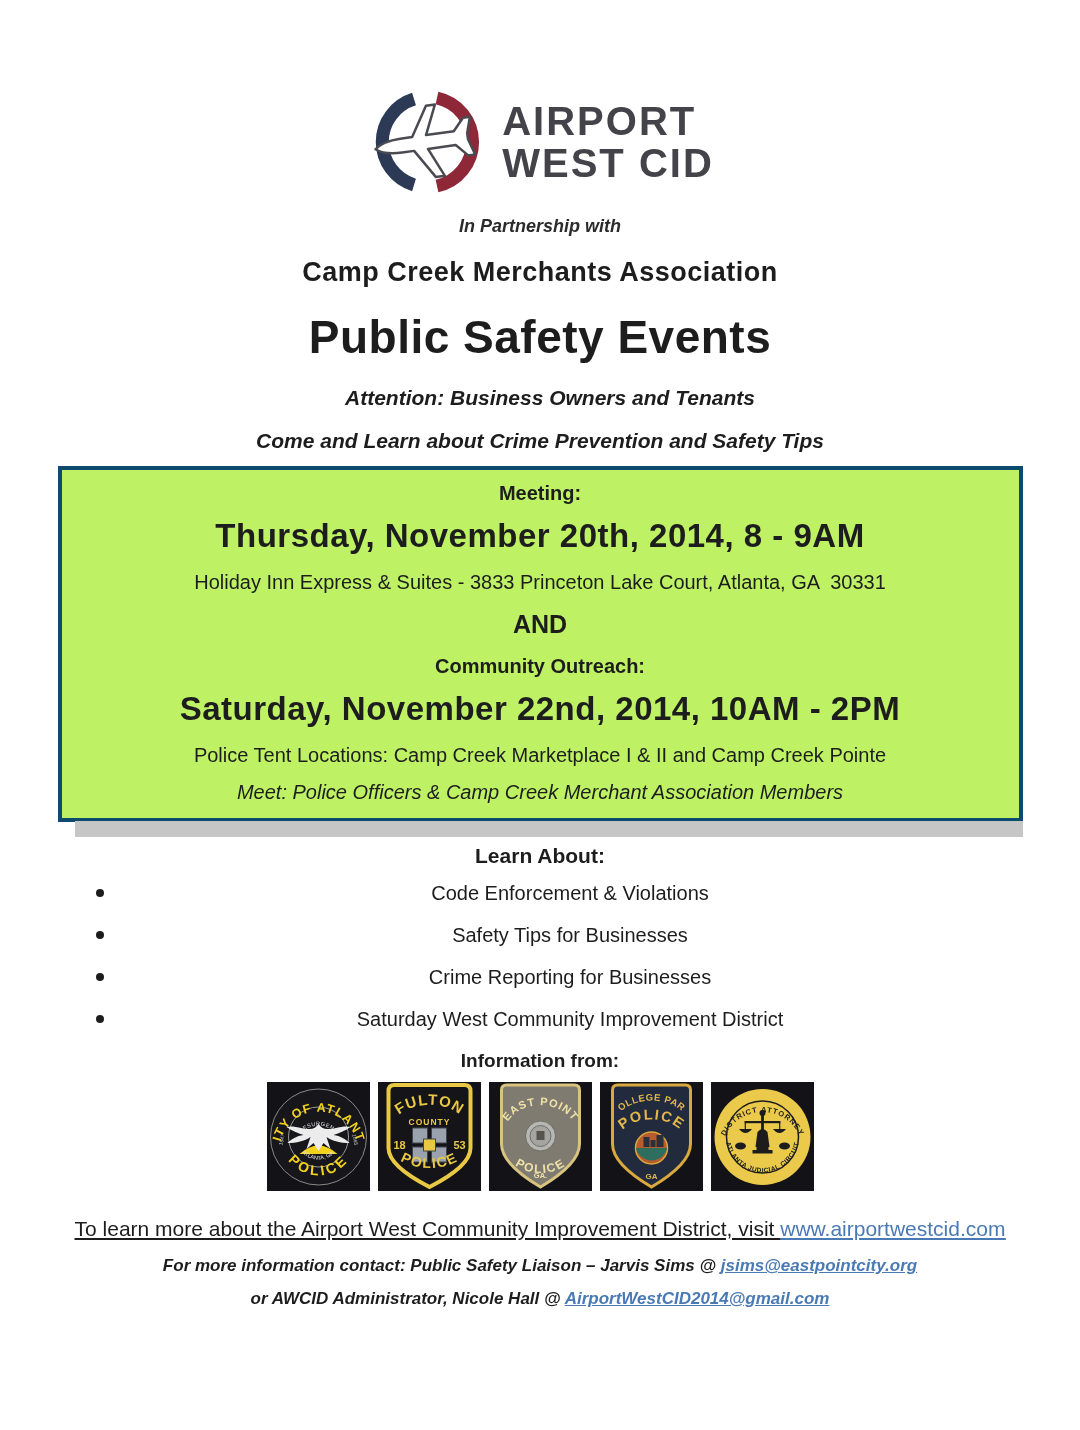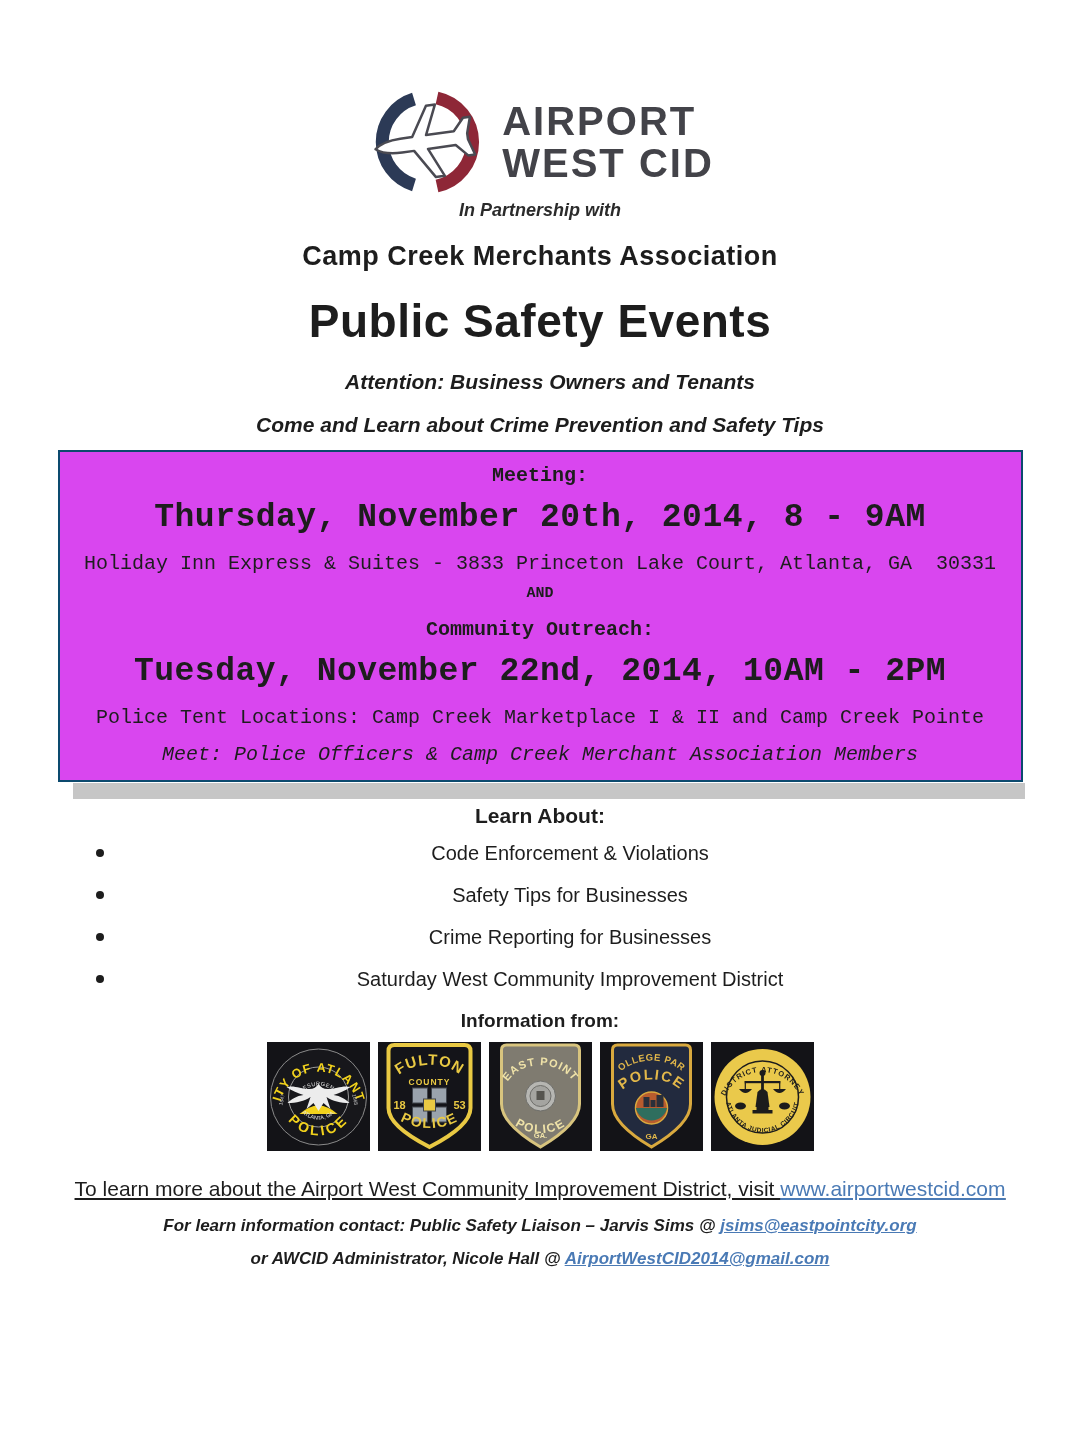--- a/index.html
+++ b/index.html
@@ -8,40 +8,40 @@
     position:relative; width:1080px; height:1430px; margin:0 auto;
     background:#ffffff; color:#1d1d1d; overflow:hidden;
   }
   .center { text-align:center; }
 
   
   .logo-row { margin-top:84px; display:flex; justify-content:center; align-items:center; gap:14px; height:116px; }
   .logo-icon { width:122px; height:116px; flex:0 0 auto; }
   .logo-text { font-size:40px; line-height:42px; letter-spacing:2px; color:#434349; font-weight:bold; text-align:left; }
 
-  .partnership { font-size:18px; font-style:italic; font-weight:bold; color:#2b2b2b; }
+  .partnership { margin-top:16px; font-size:18px; font-style:italic; font-weight:bold; color:#2b2b2b; }
   .association { margin-top:20px; font-size:27px; font-weight:bold; letter-spacing:.5px; }
   .main-title  { margin-top:22px; font-size:46px; font-weight:bold; letter-spacing:.5px; }
   .sub-italic  { margin-top:22px; font-size:21px; font-weight:bold; font-style:italic;margin-left:20px; }
   .sub-italic2 { margin-top:19px; font-size:21px; font-weight:bold; font-style:italic; }
 
   
   .event-box {
     position:relative; width:965px; margin:13px auto 0;
-    background:#d946ef; border:2px solid #0c4a6e;
-    padding:12px 10px 14px; text-align:center; z-index:1;font-family:Liberation Mono, monospace;
+    background:#bef264; border:4px solid #0c4a6e;
+    padding:12px 10px 14px; text-align:center; z-index:1;
   }
   .event-box::after {
     content:""; position:absolute; left:13px; right:-4px; bottom:-19px; height:16px;
     background:#c6c6c6; z-index:-1;
   }
   .eb-label  { font-size:20px; font-weight:bold; }
   .eb-date   { margin-top:12px; font-size:33px; font-weight:bold; letter-spacing:.5px; }
   .eb-loc    { margin-top:16px; font-size:20px; white-space:pre-wrap; }
-  .eb-and    { margin-top:10px; font-size:15px; font-weight:bold; }
+  .eb-and    { margin-top:16px; font-size:25px; font-weight:bold; }
   .eb-label2 { margin-top:16px; font-size:20px; font-weight:bold;text-align:center; }
   .eb-meet   { margin-top:14px; font-size:20px; font-style:italic; }
 
   
   .learn-heading { margin-top:22px; font-size:21px; font-weight:bold; }
   .bullet-list { margin-top:4px; padding-left:60px; }
   .bullet-item { position:relative; height:42px; display:flex; align-items:center; justify-content:center; font-size:20px; }
   .bullet-dot { position:absolute; left:36px; top:50%; transform:translateY(-50%);
     width:8px; height:8px; border-radius:50%; background:#1d1d1d; }
   .info-from { margin-top:10px; font-size:19px; font-weight:bold; }
@@ -81,21 +81,21 @@
   <div class="main-title center">Public Safety Events</div>
   <div class="sub-italic center">Attention: Business Owners and Tenants</div>
   <div class="sub-italic2 center">Come and Learn about Crime Prevention and Safety Tips</div>
 
   <div class="event-box">
     <div class="eb-label">Meeting:</div>
     <div class="eb-date">Thursday, November 20th, 2014, 8 - 9AM</div>
     <div class="eb-loc">Holiday Inn Express &amp; Suites - 3833 Princeton Lake Court, Atlanta, GA  30331</div>
     <div class="eb-and">AND</div>
     <div class="eb-label2">Community Outreach:</div>
-    <div class="eb-date">Tuesday, November 22nd, 2014, 10AM - 2PM</div>
+    <div class="eb-date">Saturday, November 22nd, 2014, 10AM - 2PM</div>
     <div class="eb-loc">Police Tent Locations: Camp Creek Marketplace I &amp; II and Camp Creek Pointe</div>
     <div class="eb-meet">Meet: Police Officers &amp; Camp Creek Merchant Association Members</div>
   </div>
 
   <div class="learn-heading center">Learn About:</div>
   <div class="bullet-list">
     <div class="bullet-item">
       <span class="bullet-dot"></span>
       <span>Code Enforcement &amp; Violations</span>
     </div>
@@ -244,16 +244,16 @@
           <rect x="45" y="65" width="12" height="3"></rect>
           <rect x="41" y="68" width="20" height="3.5"></rect>
           <ellipse cx="29" cy="64" rx="5.5" ry="3.5"></ellipse>
           <ellipse cx="73" cy="64" rx="5.5" ry="3.5"></ellipse>
         </g>
       </svg>
     </div>
   </div>
 
   <div class="footer1 center"><span>To learn more about the Airport West Community Improvement District, visit </span><a class="link">www.airportwestcid.com</a></div>
-  <div class="footer2 center"><span>For learn information contact: Public Safety Liaison – Jarvis Sims @ </span><a class="link">jsims@eastpointcity.org</a></div>
+  <div class="footer2 center"><span>For more information contact: Public Safety Liaison – Jarvis Sims @ </span><a class="link">jsims@eastpointcity.org</a></div>
   <div class="footer3 center"><span>or AWCID Administrator, Nicole Hall @ </span><a class="link">AirportWestCID2014@gmail.com</a></div>
 
 </div>
 
 </body></html>

